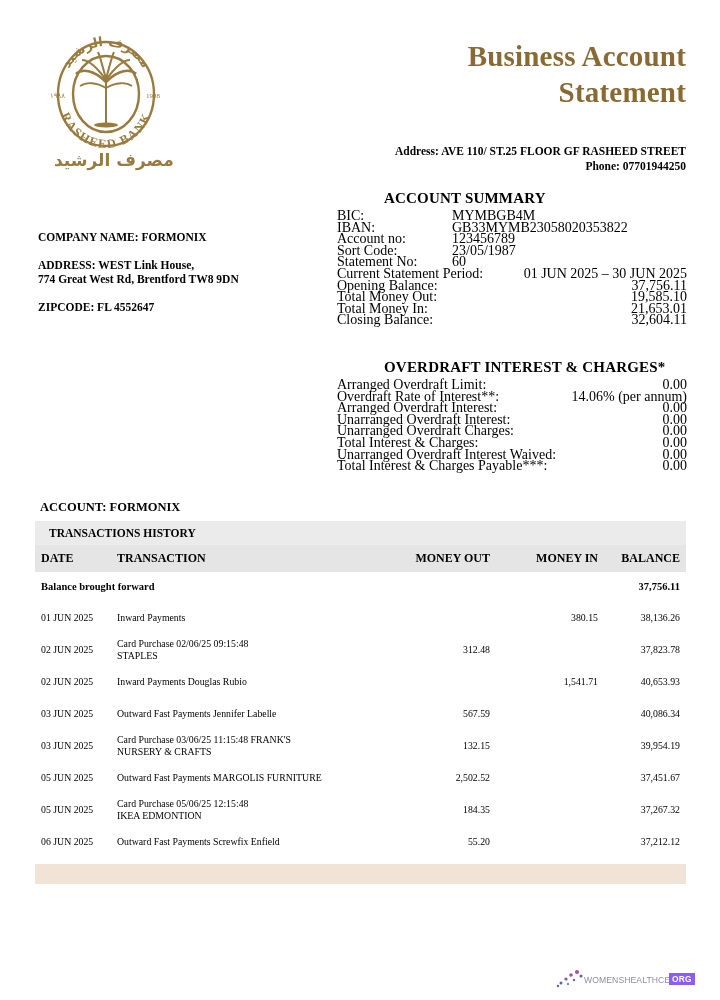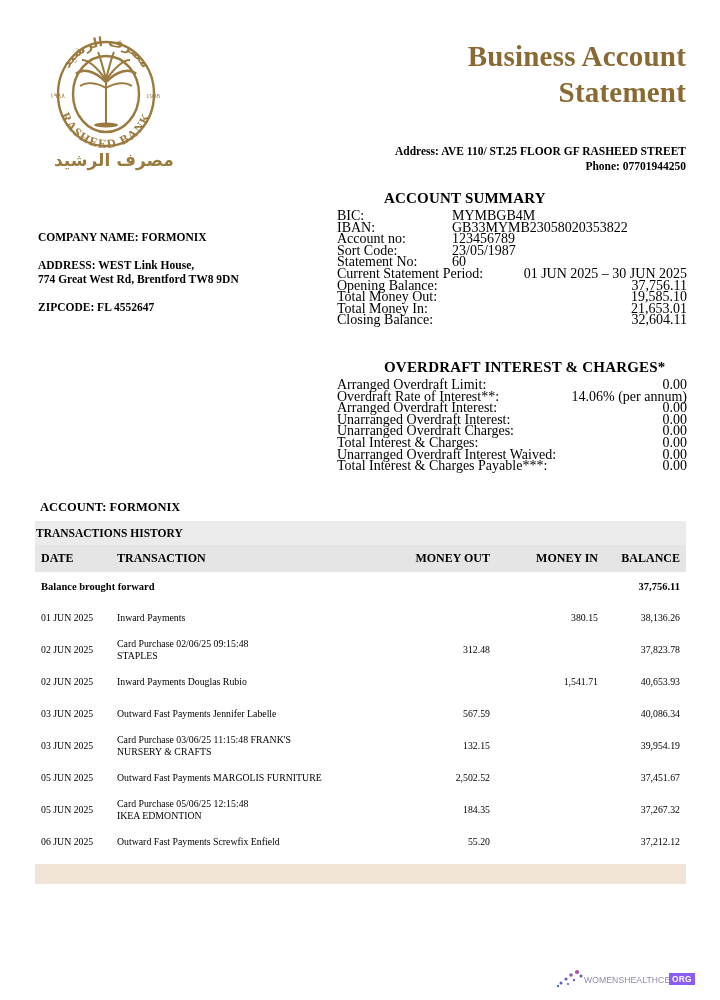--- a/index.html
+++ b/index.html
@@ -120,21 +120,21 @@
     position: absolute;
     left: 35px;
     top: 521px;
     width: 651px;
   }
   .band-history {
     background: #ebebeb;
     height: 24px;
     display: flex;
     align-items: center;
-    padding-left: 1px;
+    padding-left: 14px;
     font-weight: bold;
     font-size: 11.5px;
     box-sizing: border-box;
   }
   .band-columns {
     background: #e5e5e5;
     height: 27px;
     display: flex;
     align-items: center;
     font-weight: bold;

